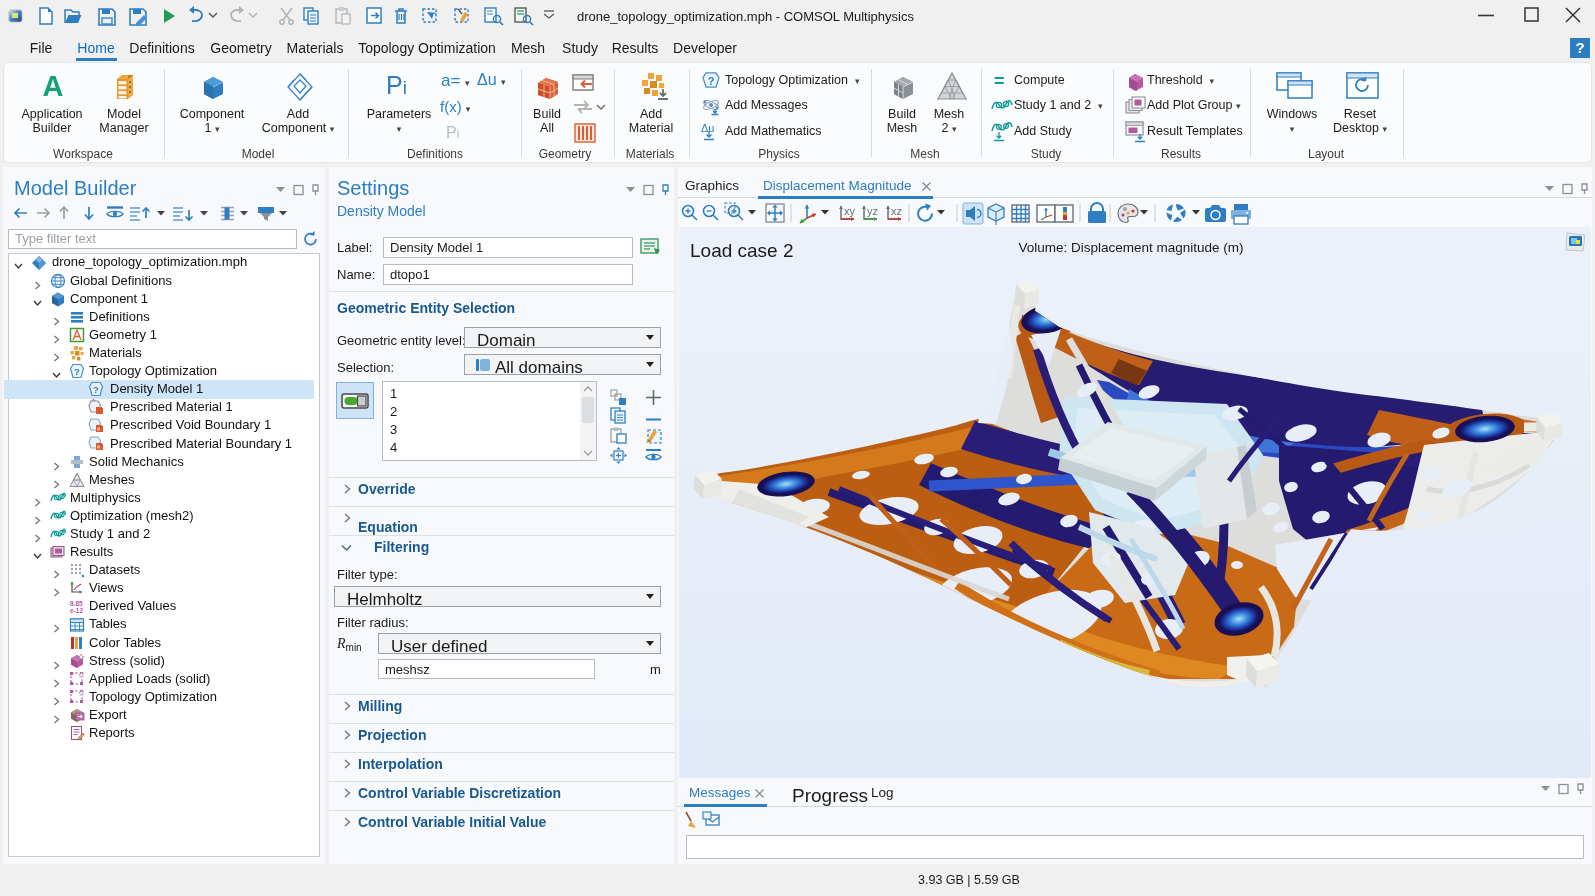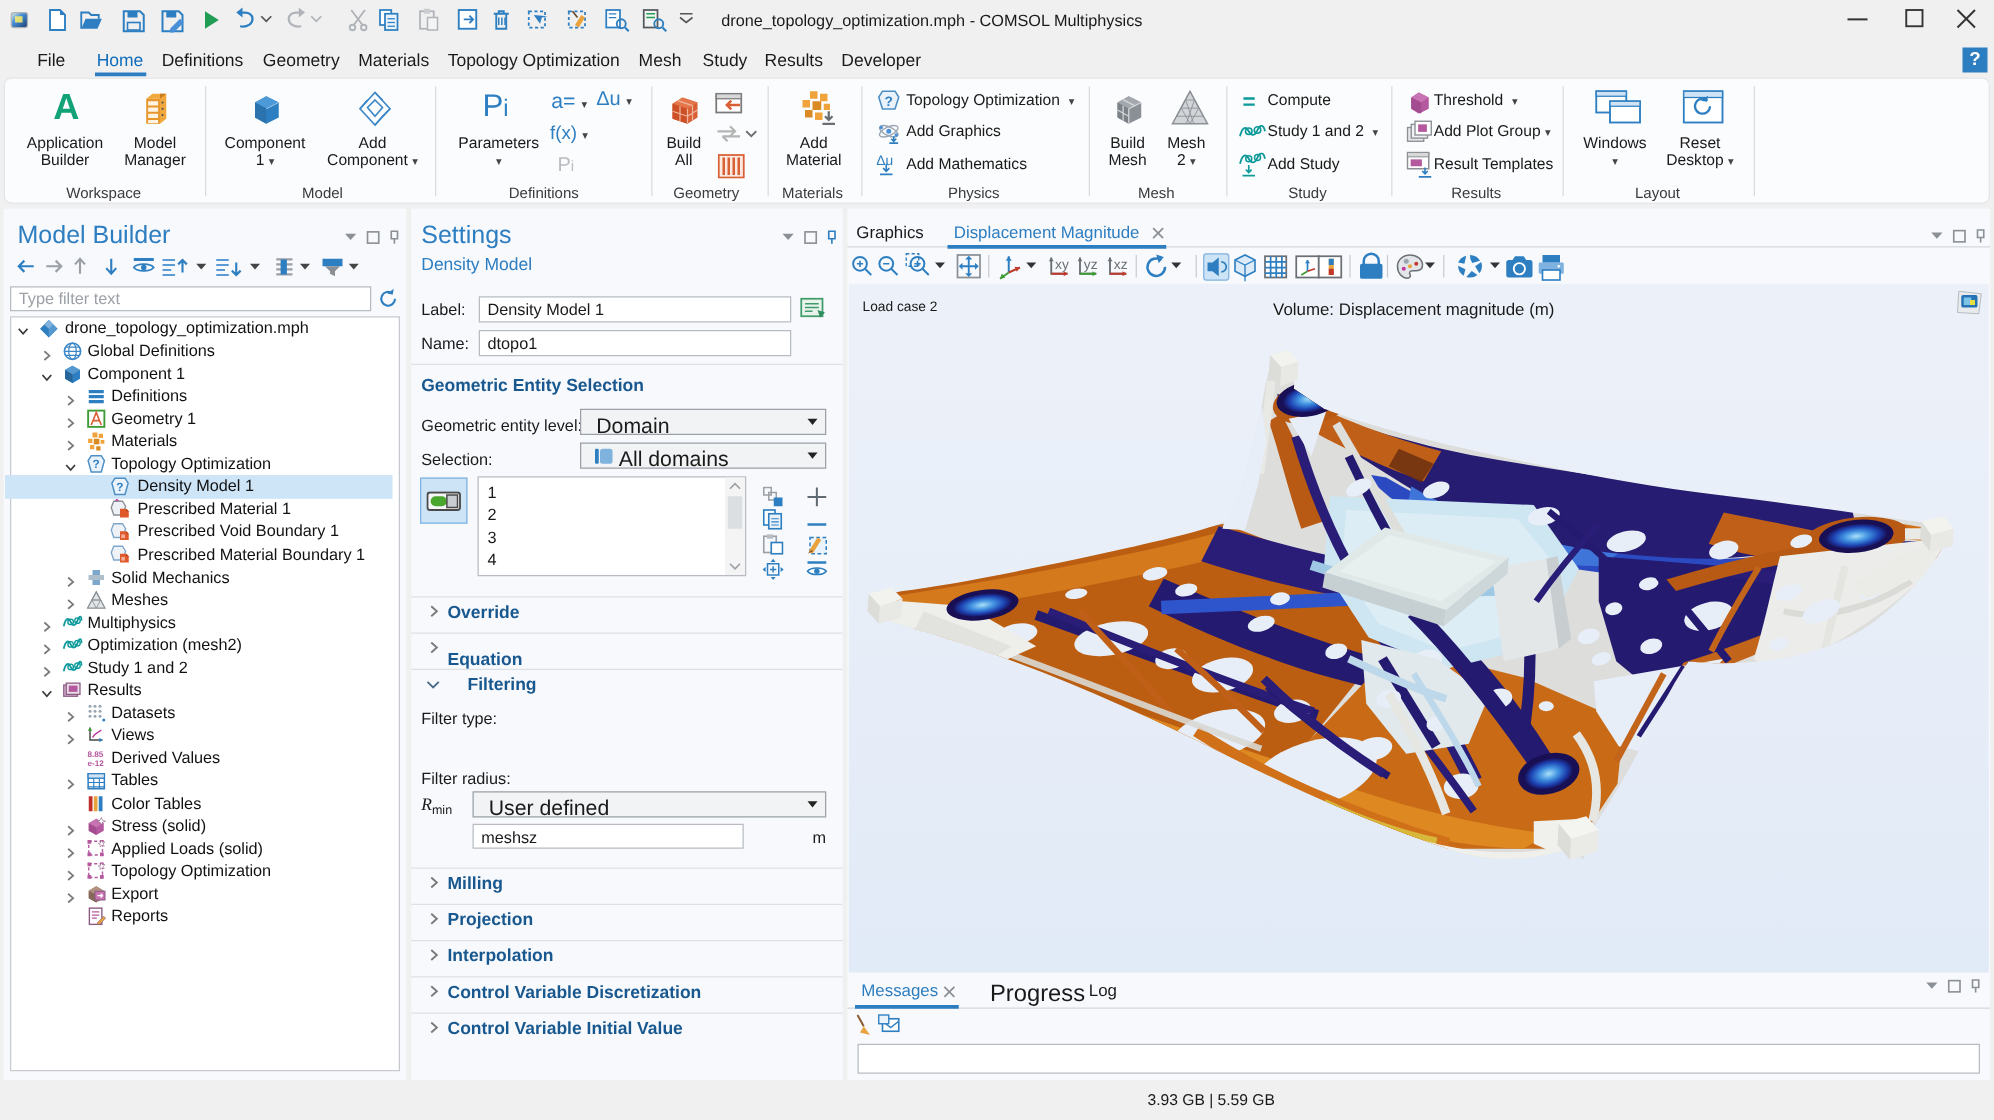--- a/index.html
+++ b/index.html
@@ -254,21 +254,21 @@
     </svg>
     <div class="rrow-label" style="left:721px;top:10px;">Topology Optimization&nbsp;&nbsp;<span class="chev">▾</span></div>
     <svg class="abs" style="left:698px;top:34px;" width="19" height="19" viewBox="0 0 19 19">
       <ellipse cx="9" cy="8" rx="8" ry="3.4" fill="none" stroke="#9aa6b2" stroke-width="1.1" transform="rotate(-25 9 8)"></ellipse>
       <ellipse cx="9" cy="8" rx="8" ry="3.4" fill="none" stroke="#9aa6b2" stroke-width="1.1" transform="rotate(25 9 8)"></ellipse>
       <circle cx="9" cy="8" r="2" fill="#4a90d9"></circle>
         <circle cx="3" cy="5" r="1.4" fill="#4a90d9"></circle>
         <circle cx="15" cy="11" r="1.4" fill="#4a90d9"></circle>
       <path d="M13 12v4m-2-2l2 2 2-2M9.5 17.5h7" stroke="#2e7fc1" stroke-width="1.3" fill="none"></path>
     </svg>
-    <div class="rrow-label" style="left:721px;top:35px;">Add Graphics</div>
+    <div class="rrow-label" style="left:721px;top:35px;">Add Messages</div>
     <svg class="abs" style="left:697px;top:59px;" width="20" height="20" viewBox="0 0 20 20">
       <text x="0" y="10" font-size="11" fill="#2e7fc1">Δu</text>
       <path d="M8 9v6m-2.5-2.5L8 15l2.5-2.5M3 17.5h10" stroke="#2e7fc1" stroke-width="1.3" fill="none"></path>
     </svg>
     <div class="rrow-label" style="left:721px;top:61px;">Add Mathematics</div>
     
     <svg class="abs" style="left:885px;top:10px;" width="28" height="28" viewBox="0 0 28 28">
       <path d="M5 9l9-5 10 5v12l-10 5-9-5z" fill="#8b9096"></path>
       <path d="M5 9l9-5 10 5-9 5z" fill="#a4a9af"></path>
       <path d="M5 9l9 5v12l-9-5z" fill="#7b8187"></path>
@@ -762,20 +762,24 @@
     <svg class="abs" style="left:13px;top:346px;" width="10" height="10" viewBox="0 0 10 10">
         <path d="M3 1l4.5 4L3 9" fill="none" stroke="#7a7a7a" stroke-width="1.5"></path>
       </svg>
     <div class="abs sechead" style="left:29px;top:352px;text-align:center;">Equation</div>
     <div class="secline" style="left:0;top:368px;width:345px;"></div>
     <svg class="abs" style="left:12px;top:376px;" width="11" height="10" viewBox="0 0 11 10">
         <path d="M1 2.5l4.5 4.5L10 2.5" fill="none" stroke="#4a6a8a" stroke-width="1.5"></path>
       </svg>
     <div class="abs sechead" style="left:29px;top:372px;padding-left:16px;">Filtering</div>
     <div class="abs lbl" style="left:8px;top:400px;">Filter type:</div>
+    <div class="drop" style="left:5px;top:419px;width:327px;height:21px;">
+        <span class="dtxt">Helmholtz</span>
+        <span class="darr"></span>
+      </div>
     <div class="abs lbl" style="left:8px;top:448px;">Filter radius:</div>
     <div class="abs" style="left:8px;top:468px;font-size:14px;color:#1a1a1a;"><i style="font-family:'Liberation Serif',serif;">R</i><span style="font-size:10px;vertical-align:-3px;">min</span></div>
     <div class="drop" style="left:49px;top:466px;width:283px;height:21px;">
         <span class="dtxt">User defined</span>
         <span class="darr"></span>
       </div>
     <div class="field" style="left:49px;top:492px;width:217px;height:20px;">meshsz</div>
     <div class="abs lbl" style="left:321px;top:495px;">m</div>
     <div class="secline" style="left:0;top:527px;width:345px;"></div>
     <svg class="abs" style="left:13px;top:534px;" width="10" height="10" viewBox="0 0 10 10">
@@ -1125,21 +1129,21 @@
         <path d="M16 248 L34 243 L43 252 L25 258 Z" fill="#f2f2ee"></path>
         <path d="M16 248 L25 258 L24 272 L15 262 Z" fill="#dcdcd8"></path>
         <path d="M25 258 L43 252 L42 267 L24 272 Z" fill="#e8e8e4"></path>
         <path d="M568 432 L590 426 L600 437 L578 444 Z" fill="#f4f4f0"></path>
         <path d="M568 432 L578 444 L577 461 L567 449 Z" fill="#dcdcd8"></path>
         <path d="M578 444 L600 437 L599 454 L577 461 Z" fill="#eaeae6"></path>
       </g>
       </g>
     </svg>
     </div>
-    <div class="abs" style="left:12px;top:73px;font-size:11px;color:#1a1a1a;">Load case 2</div>
+    <div class="abs" style="left:12px;top:73px;font-size:19px;color:#1a1a1a;">Load case 2</div>
     <div class="abs" style="left:453px;top:73px;font-size:13.5px;color:#1a1a1a;transform:translateX(-50%);">Volume: Displacement magnitude (m)</div>
     <svg class="abs" style="left:886px;top:64px;" width="24" height="22" viewBox="0 0 24 22">
       <path d="M3 2l18 2-2 16-17-1z" fill="#e8eaec" stroke="#b6bcc2" stroke-width="0.8"></path>
       <rect x="5" y="5" width="13" height="10" rx="1.5" fill="#2573b5"></rect>
       <rect x="7" y="7" width="6" height="6" fill="#7ec4e8"></rect>
       <rect x="12" y="9" width="4" height="4" fill="#e8e13d"></rect>
     </svg>
 
     <div class="abs" style="left:11px;top:618px;font-size:13.5px;color:#2d7dc1;">Messages</div>
     <svg class="abs" style="left:76px;top:621px;" width="11" height="11" viewBox="0 0 11 11">

